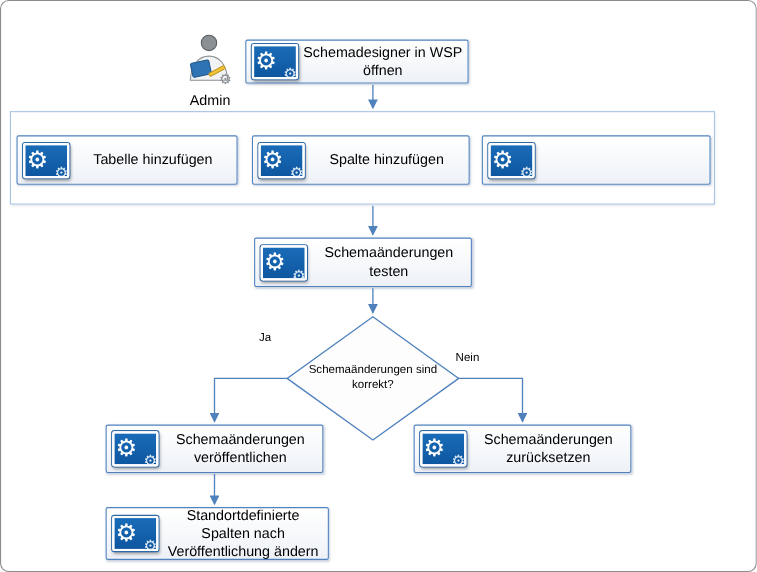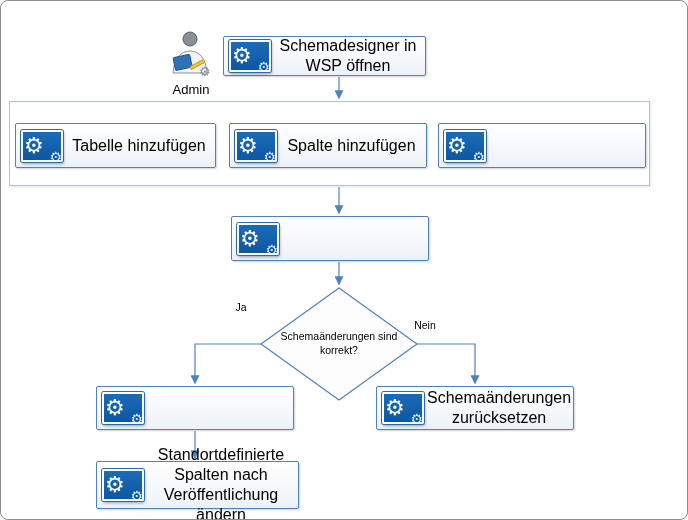--- a/index.html
+++ b/index.html
@@ -25,21 +25,21 @@
     box-shadow:1px 1px 2px rgba(140,160,185,.25);
   }
   .node{
     position:absolute;box-sizing:border-box;
     display:flex;align-items:center;
     border:1px solid #4f81bd;border-radius:2px;
     background:linear-gradient(180deg,#ffffff 0%,#f6f8fb 55%,#edf1f7 100%);
     box-shadow:1px 1px 2px rgba(110,130,160,.35);
   }
   .nlabel{
-    flex:1;text-align:center;font-size:16px;color:#000;
+    flex:1;text-align:center;font-size:13px;color:#000;
     line-height:1.25;padding:0 3px;
   }
   .wsp-icon{
     flex:0 0 auto;position:relative;
     width:38px;height:28px;margin-left:5px;
     background:linear-gradient(180deg,#1a6cb8,#0e56a0);
     border:2px solid #ffffff;border-radius:2px;
     box-shadow:0 0 0 1px #2f6aa8, 1px 2px 3px rgba(0,0,0,.35);
     overflow:hidden;
   }
@@ -128,31 +128,33 @@
       <span class="g1">⚙</span>
       <span class="g2">⚙</span>
     </span>
   </div>
 
   <div class="node" style="left:230px;top:215px;width:198px;height:45px">
     <span class="wsp-icon">
       <span class="g1">⚙</span>
       <span class="g2">⚙</span>
     </span>
+    <span class="nlabel">Schemaänderungen testen</span>
   </div>
 
   <div class="decision-text">Schemaänderungen sind korrekt?</div>
   <span class="edge-label yes">Ja</span>
   <span class="edge-label no">Nein</span>
 
   <div class="node" style="left:95px;top:385px;width:198px;height:44px">
     <span class="wsp-icon">
       <span class="g1">⚙</span>
       <span class="g2">⚙</span>
     </span>
+    <span class="nlabel">Schemaänderungen veröffentlichen</span>
   </div>
 
   <div class="node" style="left:375px;top:385px;width:198px;height:44px">
     <span class="wsp-icon">
       <span class="g1">⚙</span>
       <span class="g2">⚙</span>
     </span>
     <span class="nlabel">Schemaänderungen zurücksetzen</span>
   </div>
 

